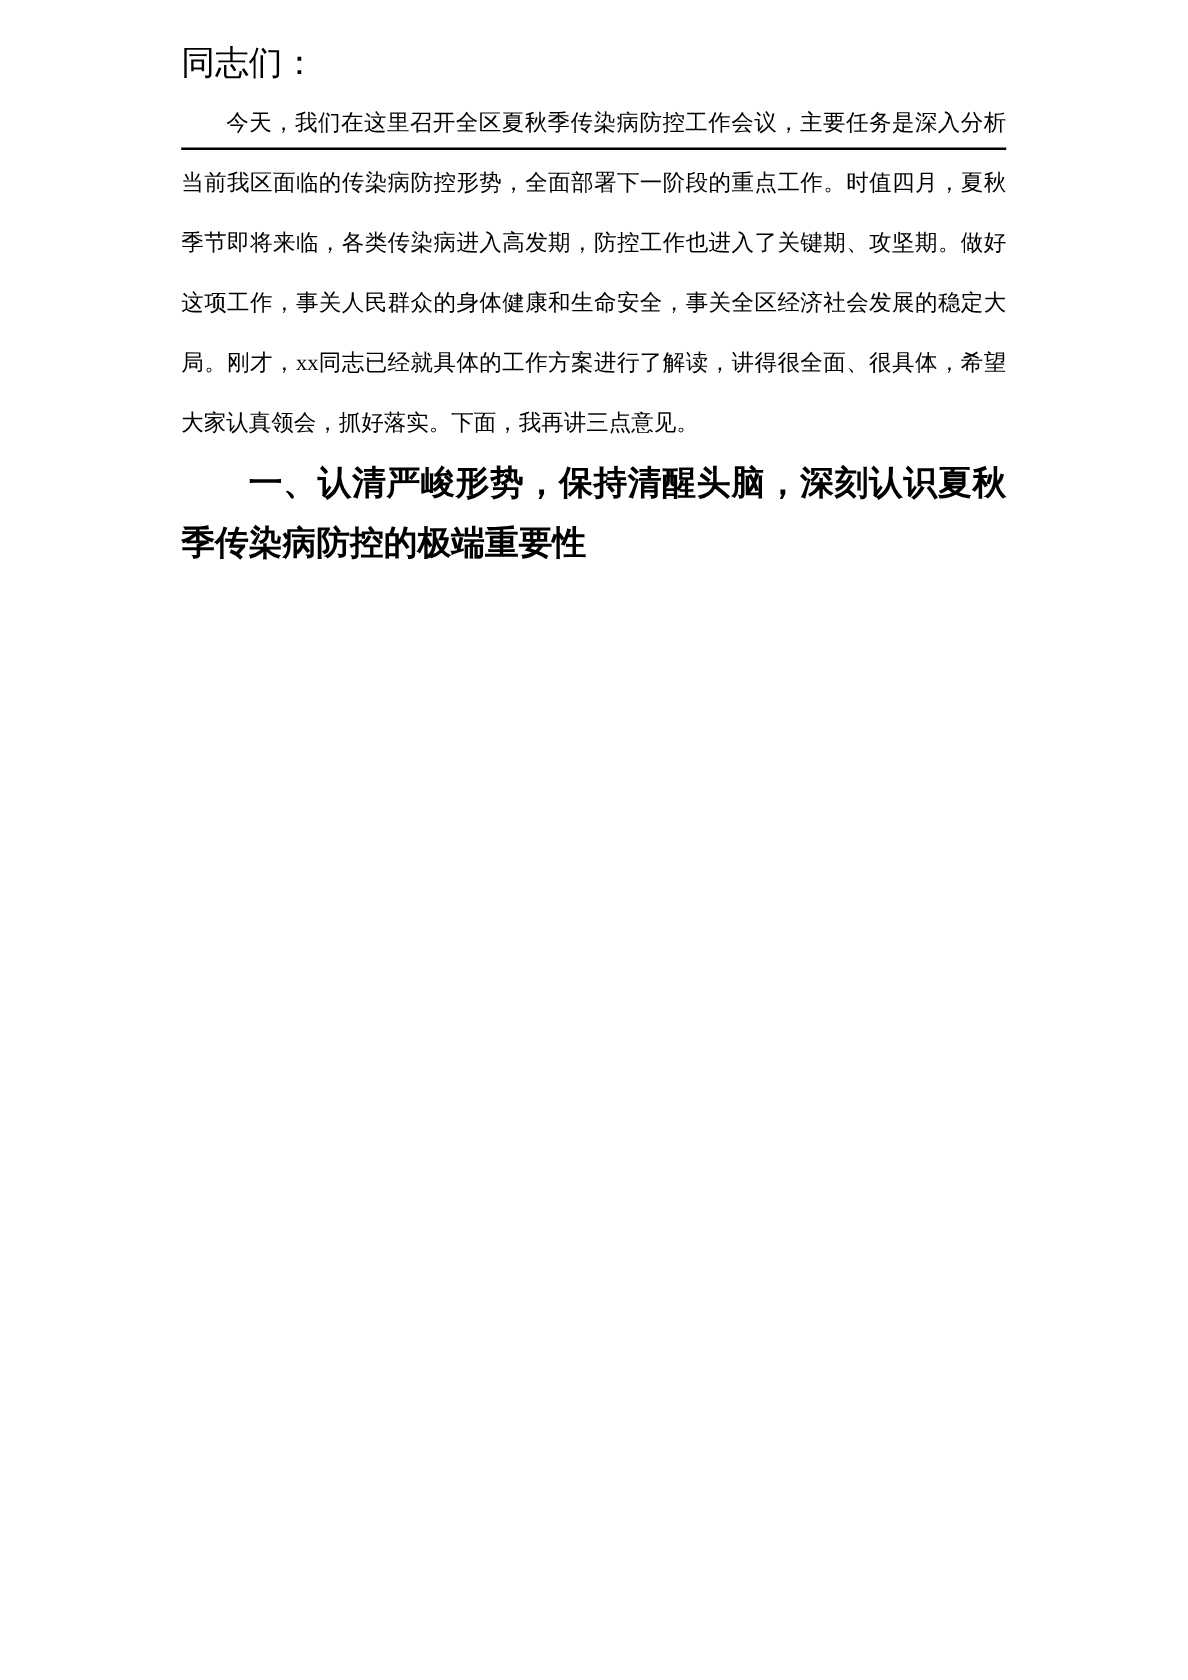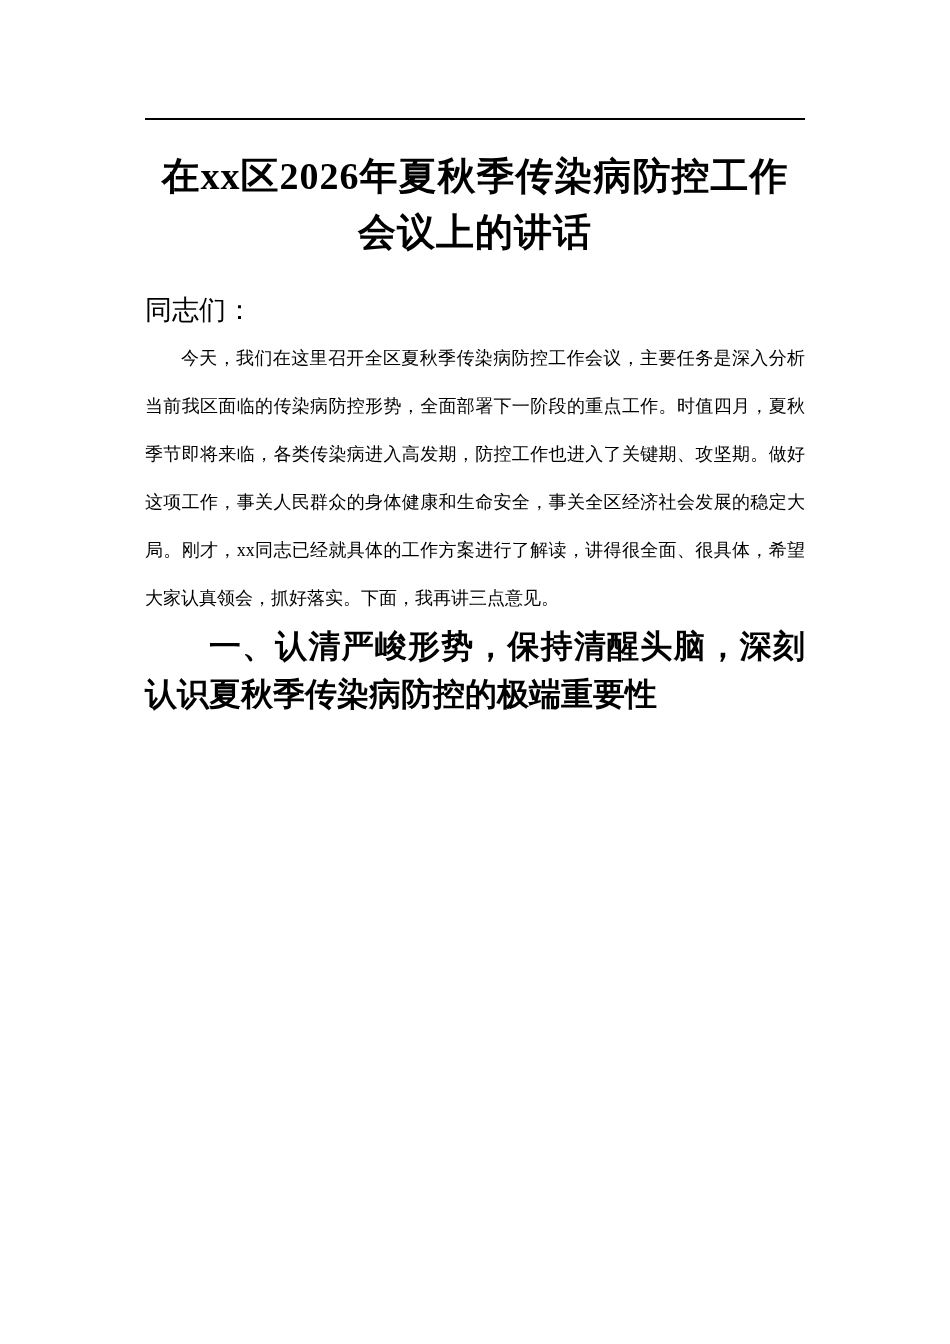--- a/index.html
+++ b/index.html
@@ -47,39 +47,38 @@
       text-align: justify;
     }
     .body-para {
       font-size: 18px;
       line-height: 48px;
       text-align: justify;
       text-justify: inter-character;
       text-indent: 2em;
     }
     .section-heading {
-      font-size: 32px;
+      font-size: 27px;
       line-height: 48px;
       text-align: justify;
       text-justify: inter-character;
       text-indent: 2em;
       font-weight: bold;
       font-family: Liberation Sans, sans-serif;
     }
   </style>
 </head>
 <body>
 
 <div class="page">
 
   <div class="top-rule"></div>
 
   <div class="content">
 
-    <h1 class="doc-title">在xx区2026年夏秋季传染病防控工作会议上的讲话</h1>
 
     <p class="salutation">同志们：</p>
 
     <p class="body-para">今天，我们在这里召开全区夏秋季传染病防控工作会议，主要任务是深入分析当前我区面临的传染病防控形势，全面部署下一阶段的重点工作。时值四月，夏秋季节即将来临，各类传染病进入高发期，防控工作也进入了关键期、攻坚期。做好这项工作，事关人民群众的身体健康和生命安全，事关全区经济社会发展的稳定大局。刚才，xx同志已经就具体的工作方案进行了解读，讲得很全面、很具体，希望大家认真领会，抓好落实。下面，我再讲三点意见。</p>
 
     <h2 class="section-heading">一、认清严峻形势，保持清醒头脑，深刻认识夏秋季传染病防控的极端重要性</h2>
 
 
   </div>
 

